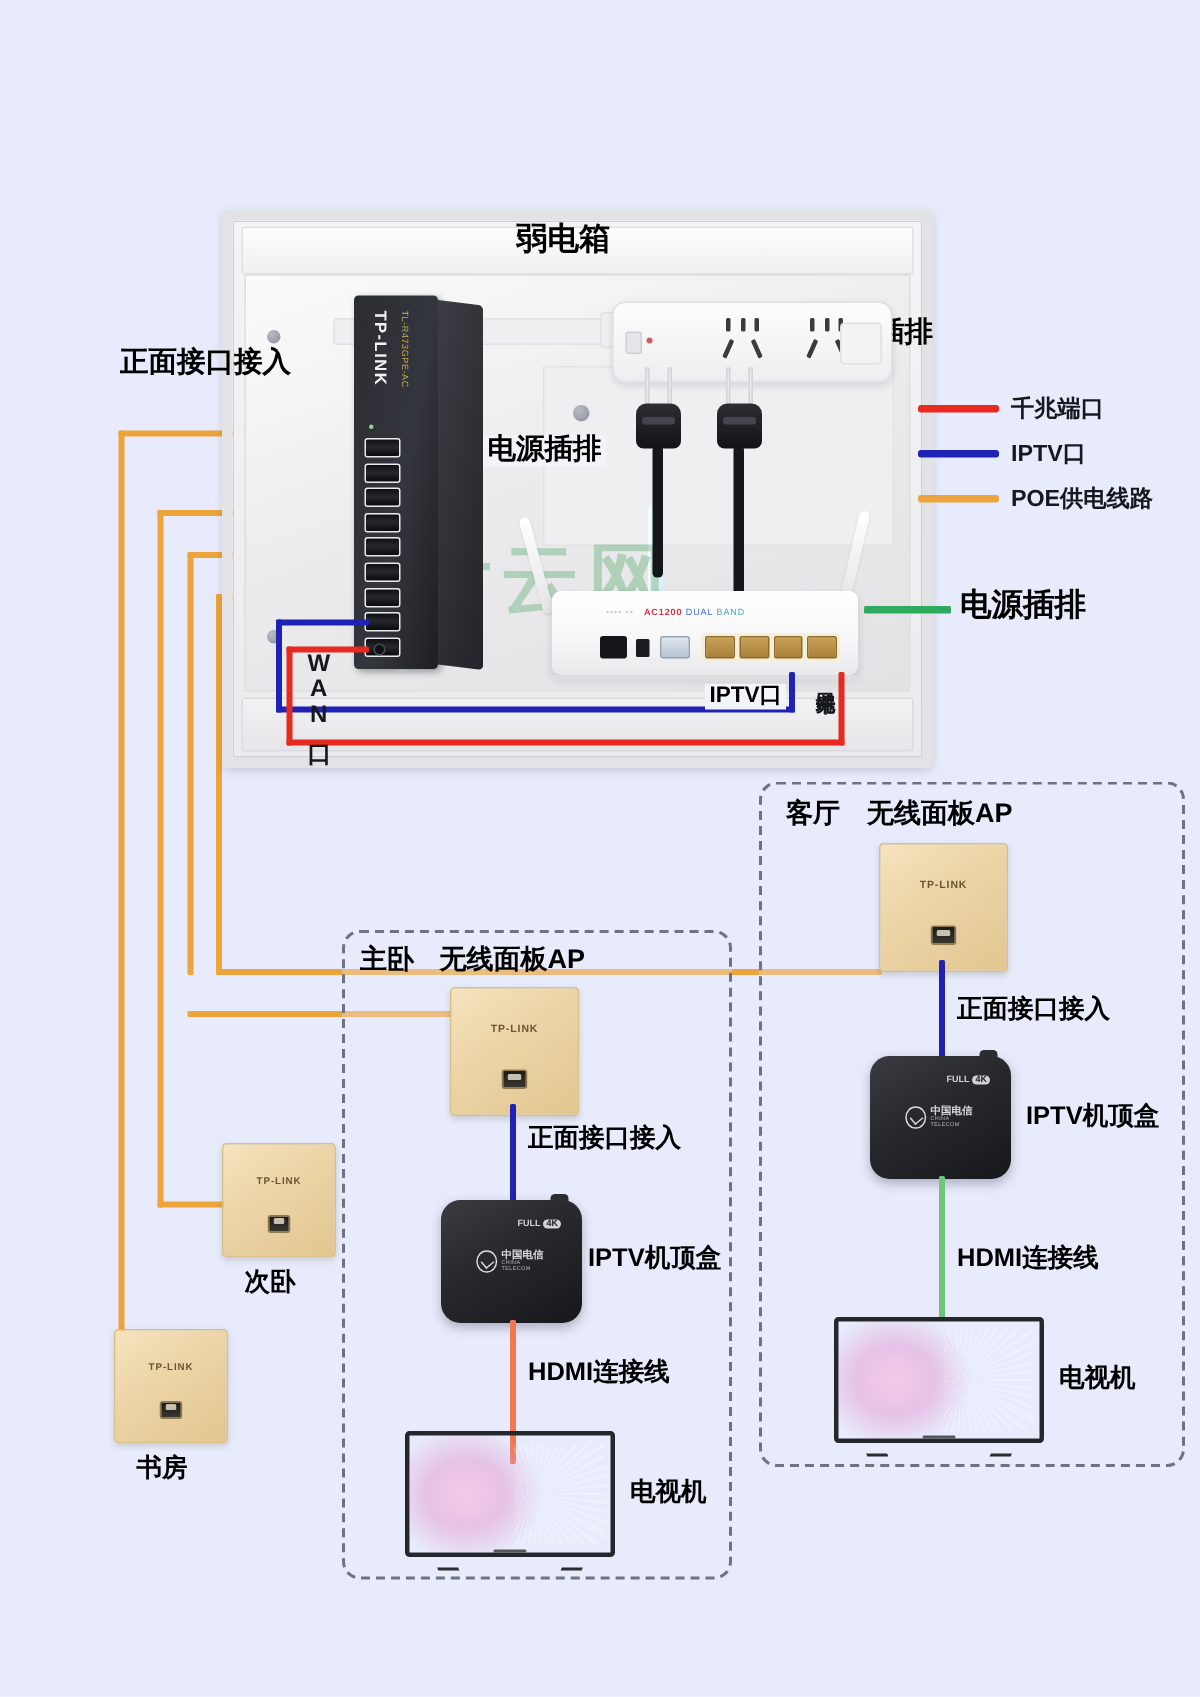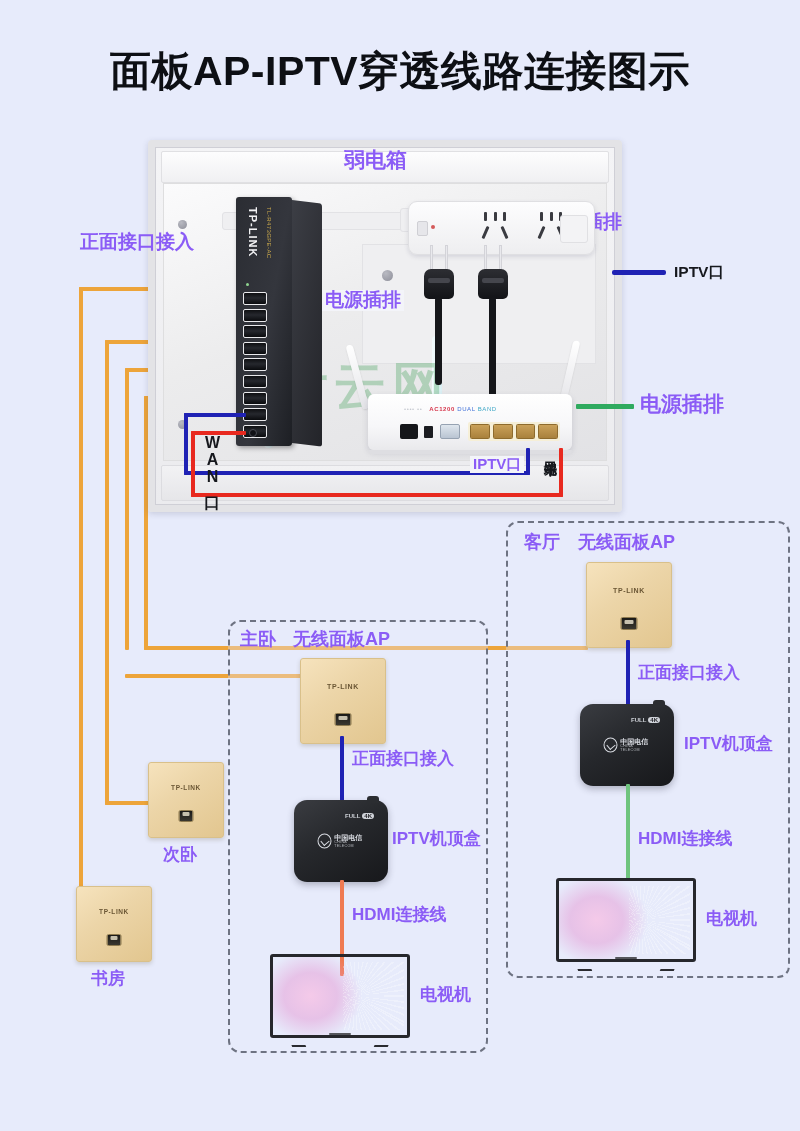--- a/index.html
+++ b/index.html
@@ -6,21 +6,21 @@
   body{
     width:800px;height:1131px;
     background:#e7ebfb;
     font-family:"Liberation Sans","DejaVu Sans",sans-serif;
     color:#16181d;
     overflow:hidden;
     position:relative;
   }
   #stage{position:absolute;inset:0;width:800px;height:1131px;}
   .abs{position:absolute;}
-  .lbl{font-weight:700;color:#8b5cf6;white-space:nowrap;line-height:1.1;}
+  .lbl{font-weight:700;color:#000000;white-space:nowrap;line-height:1.1;}
   .lbl-vert{writing-mode:vertical-rl;text-orientation:upright;font-weight:700;white-space:nowrap;line-height:1;}
 
   
   #title{
     left:0;top:44px;width:800px;text-align:center;
     font-size:41px;font-weight:700;letter-spacing:.5px;color:#0d0f14;
   }
 
   
   #cabinet{
@@ -211,21 +211,20 @@
     left:238px;top:352px;width:250px;text-align:center;
     font-size:52px;font-weight:700;color:rgba(84,168,104,.38);
     letter-spacing:6px;pointer-events:none;user-select:none;
   }
 </style>
 </head>
 <body>
 
 <div id="stage">
 
-  <div id="title" class="abs">面板AP-IPTV穿透线路连接图示</div>
 
   <div class="wire v abs" style="left:79px;top:287px;height:642px;background:#eda43a;"></div>
   <div class="wire v abs" style="left:105px;top:340px;height:465px;background:#eda43a;"></div>
   <div class="wire v abs" style="left:125px;top:368px;height:282px;background:#eda43a;"></div>
   <div class="wire v abs" style="left:144px;top:396px;height:254px;background:#eda43a;"></div>
 
   <div class="wire h abs" style="left:79px;top:287px;width:166px;background:#eda43a;"></div>
   <div class="wire h abs" style="left:105px;top:340px;width:140px;background:#eda43a;"></div>
   <div class="wire h abs" style="left:125px;top:368px;width:120px;background:#eda43a;"></div>
   <div class="wire h abs" style="left:144px;top:396px;width:101px;background:#eda43a;"></div>
@@ -354,22 +353,30 @@
   <div class="wire v abs" style="left:191px;top:431px;height:66px;background:#e8291f;"></div>
   <div class="wire h abs" style="left:191px;top:493px;width:372px;height:4px;background:#e8291f;"></div>
   <div class="wire v abs" style="left:559px;top:448px;height:49px;background:#e8291f;"></div>
 
   <div class="abs lbl-vert" style="left:204px;top:434px;font-size:16px;">WAN口</div>
   <div class="abs lbl callout" style="left:470px;top:456px;font-size:15px;">IPTV口</div>
   <div class="abs lbl-vert" style="left:544px;top:452px;font-size:13px;">千兆端口</div>
 
   <div id="legend" class="abs">
     <div class="leg-row">
+      <span class="leg-swatch" style="background:#e8291f;"></span>
+      <span class="leg-text">千兆端口</span>
+    </div>
+    <div class="leg-row">
       <span class="leg-swatch" style="background:#1f22b4;"></span>
       <span class="leg-text">IPTV口</span>
+    </div>
+    <div class="leg-row">
+      <span class="leg-swatch" style="background:#eda43a;"></span>
+      <span class="leg-text">POE供电线路</span>
     </div>
   </div>
 
   <div class="room" style="left:506px;top:521px;width:280px;height:453px;"></div>
   <div class="abs lbl" style="left:524px;top:533px;font-size:18px;">客厅</div>
   <div class="abs lbl" style="left:578px;top:533px;font-size:18px;">无线面板AP</div>
 
   <div class="ap" style="left:586px;top:562px;width:84px;height:84px;">
     <div class="ap-brand" style="top:24px;font-size:7px;">TP-LINK</div>
     <div class="ap-jack" style="top:54px;width:17px;height:13px;"></div>

